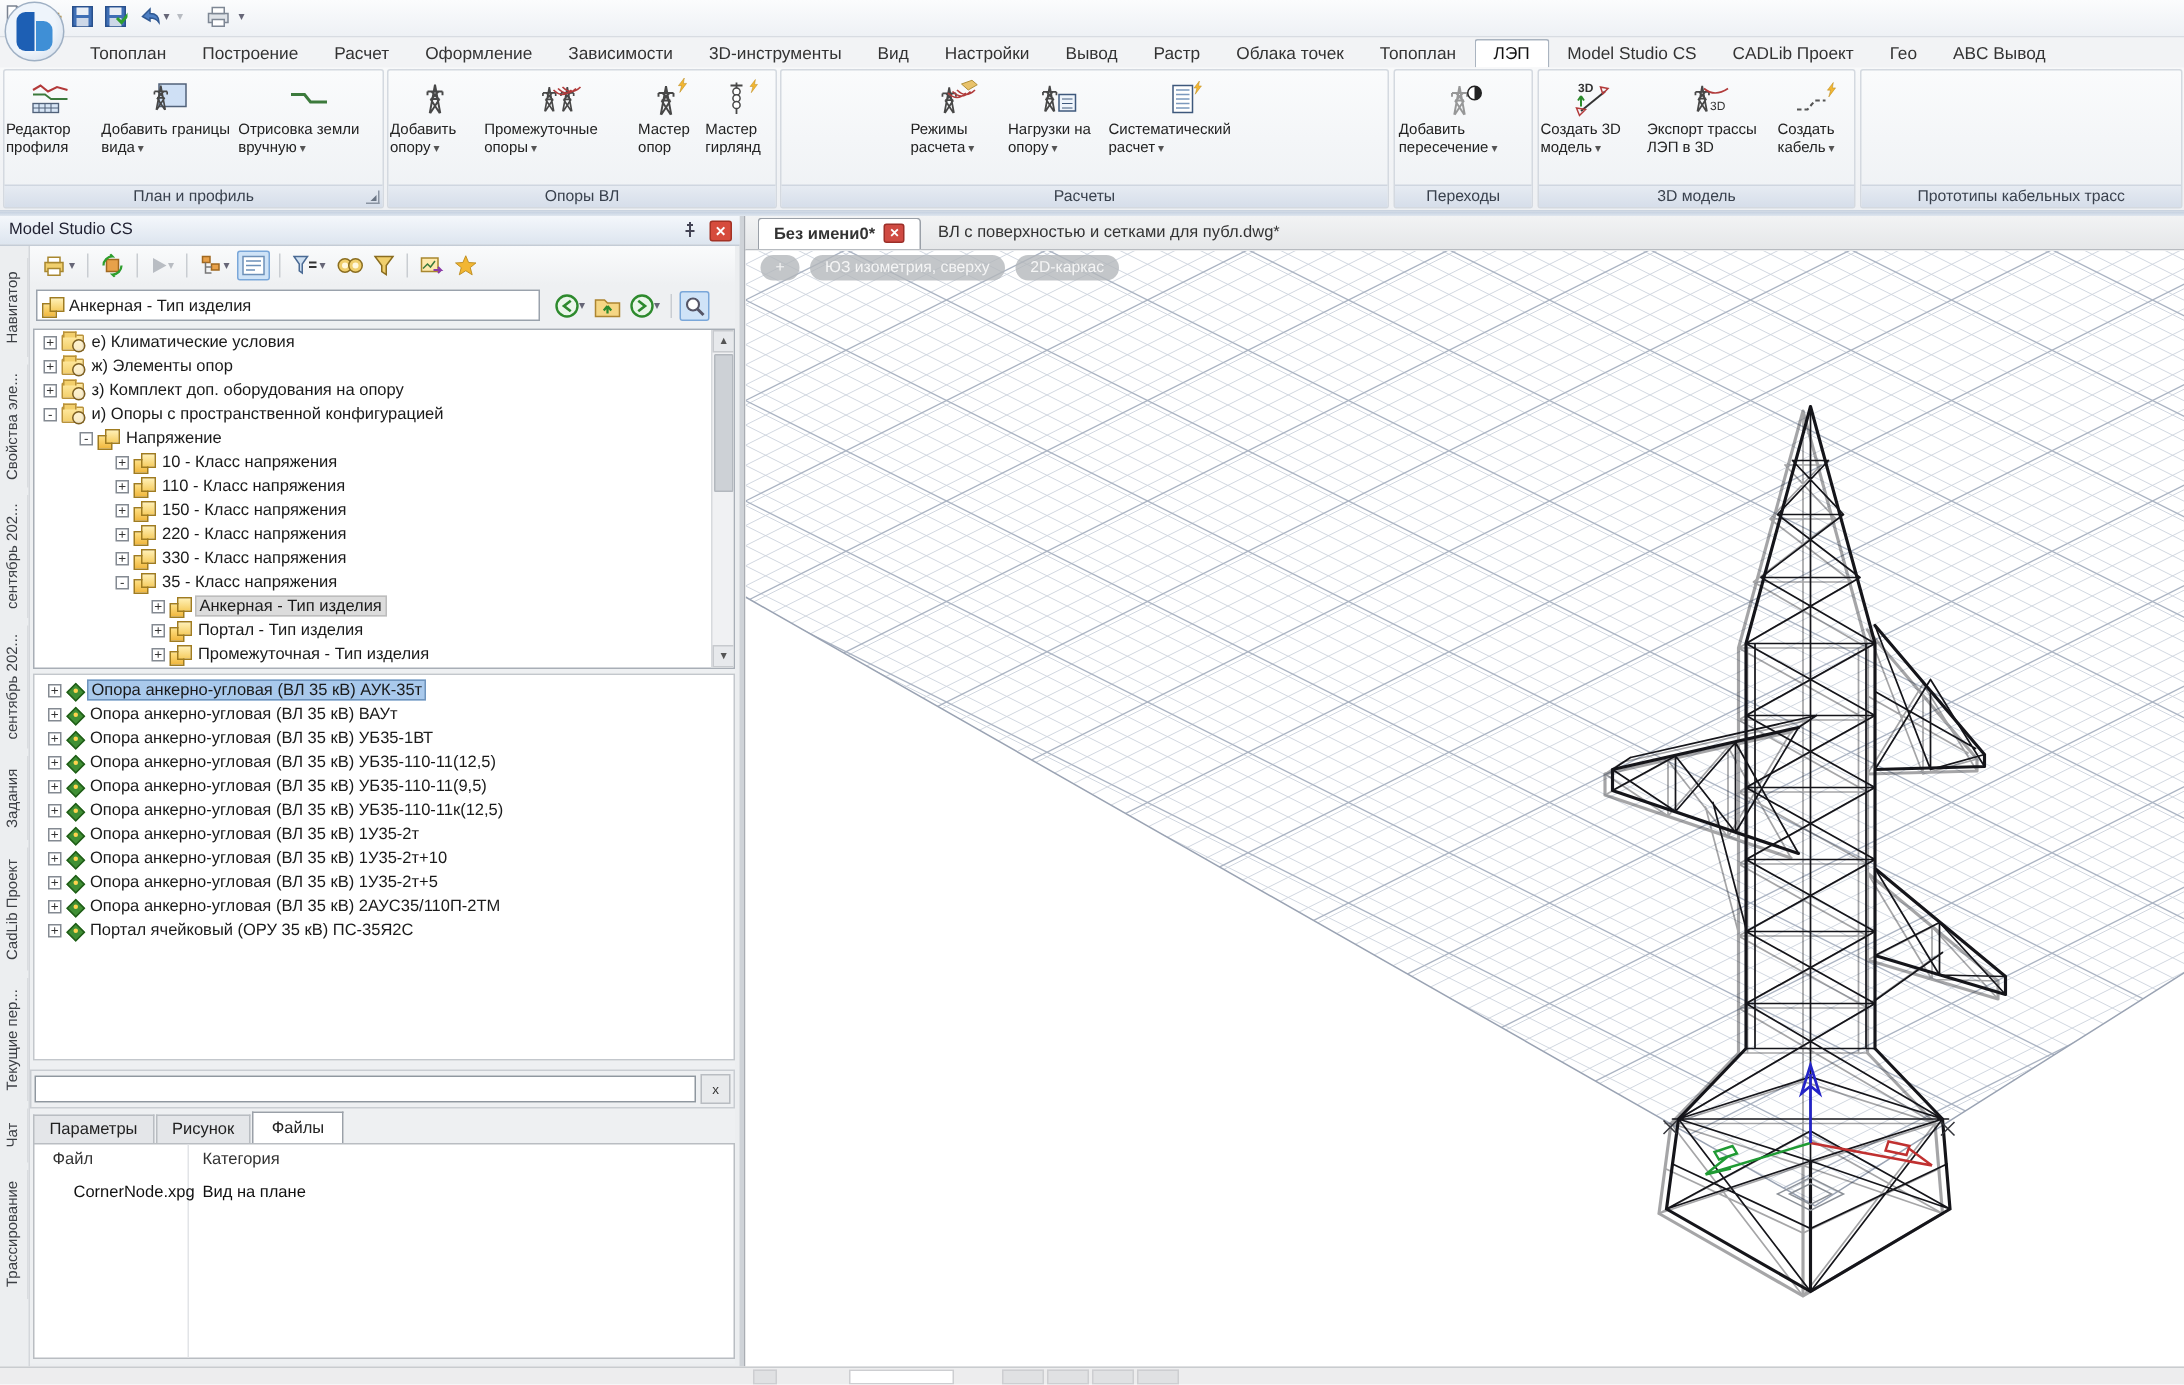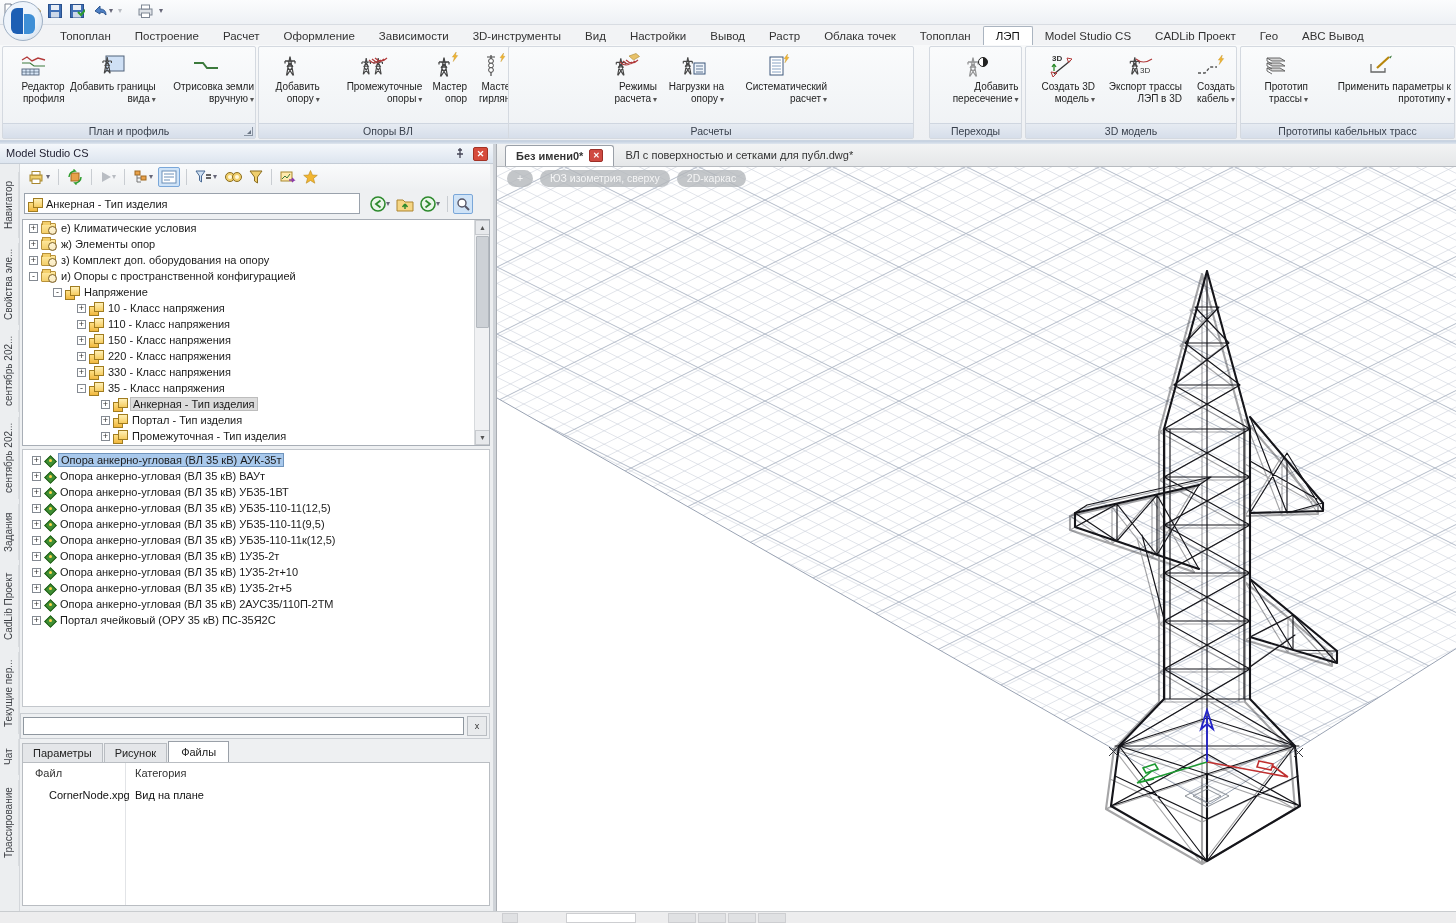--- a/index.html
+++ b/index.html
@@ -21,21 +21,21 @@
 #tabsrow{left:0;top:25px;width:1456px;height:20px;display:flex;align-items:flex-end;padding-left:48px;background:#f2f3f5}
 .rtab{padding:3px 12px 3px;font-size:11.5px;color:#333;white-space:nowrap;cursor:default}
 .rtab.active{background:#fff;border:1px solid #aab4c0;border-bottom:none;border-radius:2px 2px 0 0;color:#111}
 
 #ribbon{left:0;top:45px;width:1456px;height:96px;background:linear-gradient(#f8f9fa,#eef0f3);border-bottom:1px solid #c9d3e0}
 #ribbon-sep{left:0;top:141px;width:1456px;height:3px;background:linear-gradient(#c3cfdf,#dfe6ef)}
 .rgroup{position:absolute;top:1px;height:93px;background:linear-gradient(#fafbfc,#eef1f4);border:1px solid #d4d9e0;border-radius:2px}
 .rbtns{display:flex;justify-content:center;align-items:flex-start;gap:1px;height:76px;padding-top:3px}
 .rbtn{display:flex;flex-direction:column;align-items:center;padding:2px 1px;border-radius:2px;cursor:default}
 .bic{display:block;margin-bottom:1px}
-.blbl{font-size:10px;line-height:11.5px;text-align:right;color:#222}
+.blbl{font-size:10px;line-height:11.5px;text-align:left;color:#222}
 .caret::after{content:"▾";font-size:8px;color:#555;margin-left:2px}
 .rglabel{position:absolute;left:0;bottom:0;width:100%;height:15px;background:linear-gradient(#e6ebf2,#d6deea);border-top:1px solid #cfd6e0;text-align:center;font-size:10.5px;color:#39414d;line-height:15px}
 .dlg{position:absolute;right:2px;bottom:2px;width:9px;height:9px;border:1px solid #8a94a2;border-top:none;border-left:none}
 .dlg::after{content:"";position:absolute;right:1px;bottom:1px;width:0;height:0;border-left:4px solid transparent;border-bottom:4px solid #6a7584}
 
 #side-panel{left:0;top:144px;width:496px;height:767px;background:#eceef0;border-right:3px solid #cfd3d8}
 #panel-title{position:absolute;left:0;top:0;width:100%;height:20px;background:linear-gradient(#f4f7fb,#dde5ef);border-bottom:1px solid #c4ccd6;font-size:11px;color:#223;padding:3px 0 0 6px}
 #panel-pin{position:absolute;right:26px;top:3px;width:14px;height:14px;color:#445;text-align:center}
 #panel-close{position:absolute;right:5px;top:3px;width:15px;height:14px;background:#d64b3c;border:1px solid #a33225;border-radius:2px;color:#fff;font-size:9px;font-weight:bold;text-align:center;line-height:13px}
 #vstrip{position:absolute;left:0;top:20px;width:20px;bottom:0;background:#eceef0;border-right:1px solid #d4d7db;display:flex;flex-direction:column;gap:5px;padding-top:8px}
@@ -248,21 +248,21 @@
             <circle cx="12" cy="13.5" r="2.4" fill="#fff" stroke="#474747"></circle>
             <circle cx="12" cy="18" r="2.4" fill="#fff" stroke="#474747"></circle>
             <use href="#s-flash" transform="translate(18,1) scale(0.55)"></use>
           </svg>
         <div class="blbl"><span>Мастер гирлянд</span></div>
       </div>
     </div>
     <div class="rglabel"><span>Опоры ВЛ</span></div>
   </div>
 
-  <div class="rgroup" style="left:508px;width:406px">
+  <div class="rgroup" style="left:520px;width:406px">
     <div class="rbtns">
       <div class="rbtn" style="width:64px">
         <svg class="bic" width="32" height="28">
             <use href="#s-tower" transform="translate(0,4) scale(0.9)"></use>
             <use href="#s-wires" transform="translate(10,3)"></use>
             <path d="M19,4 l7,-2.5 3.5,3 -6,3.5 Z" fill="#e8c26a" stroke="#a8872f" stroke-width="0.6"></path>
           </svg>
         <div class="blbl"><span>Режимы расчета</span><span class="caret"></span></div>
       </div>
       <div class="rbtn" style="width:66px">
@@ -326,37 +326,20 @@
             <path d="M3,21 H10 L15,15 H22" stroke="#555" stroke-width="1.4" fill="none" stroke-dasharray="3,2"></path>
             <use href="#s-flash" transform="translate(20,3) scale(0.6)"></use>
           </svg>
         <div class="blbl"><span>Создать кабель</span><span class="caret"></span></div>
       </div>
     </div>
     <div class="rglabel"><span>3D модель</span></div>
   </div>
 
   <div class="rgroup" style="left:1240px;width:215px">
-    <div class="rbtns">
-      <div class="rbtn" style="width:66px">
-        <svg class="bic" width="32" height="28">
-            <path d="M7,6 h13 l5,3 h-13 Z M7,11 h13 l5,3 h-13 Z M7,16 h13 l5,3 h-13 Z" fill="#d4d4d4" stroke="#5a5a5a" stroke-width="0.9"></path>
-            <path d="M7,6 v3 l5,3 M7,11 v3 l5,3 M7,16 v3 l5,3" stroke="#5a5a5a" stroke-width="0.9" fill="none"></path>
-          </svg>
-        <div class="blbl"><span>Прототип трассы</span><span class="caret"></span></div>
-      </div>
-      <div class="rbtn" style="width:142px">
-        <svg class="bic" width="32" height="28">
-            <path d="M6,12 V20 H20 V16" stroke="#666" stroke-width="1.3" fill="none"></path>
-            <path d="M12,16 L24,5" stroke="#b8860b" stroke-width="2.2"></path>
-            <path d="M24,5 l3,-1.5 -1.5,3 Z" fill="#3c7a3c"></path>
-          </svg>
-        <div class="blbl"><span>Применить параметры к прототипу</span><span class="caret"></span></div>
-      </div>
-    </div>
     <div class="rglabel"><span>Прототипы кабельных трасс</span></div>
   </div>
 </div>
 <div id="ribbon-sep" class="ab"></div>
 
 <div id="side-panel" class="ab">
   <div id="panel-title"><span>Model Studio CS</span>
     <span id="panel-pin"><svg width="12" height="12">
           <path d="M6,1 v6 M3,7 h6 M6,7 v4 M4,3 h4" stroke="#445" stroke-width="1.3" fill="none"></path>
         </svg></span>

